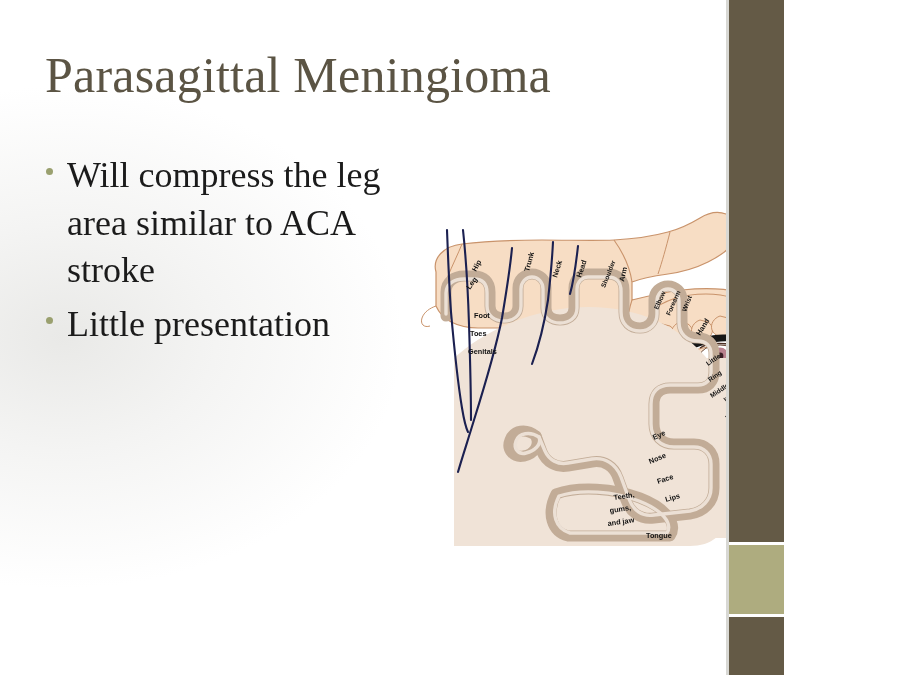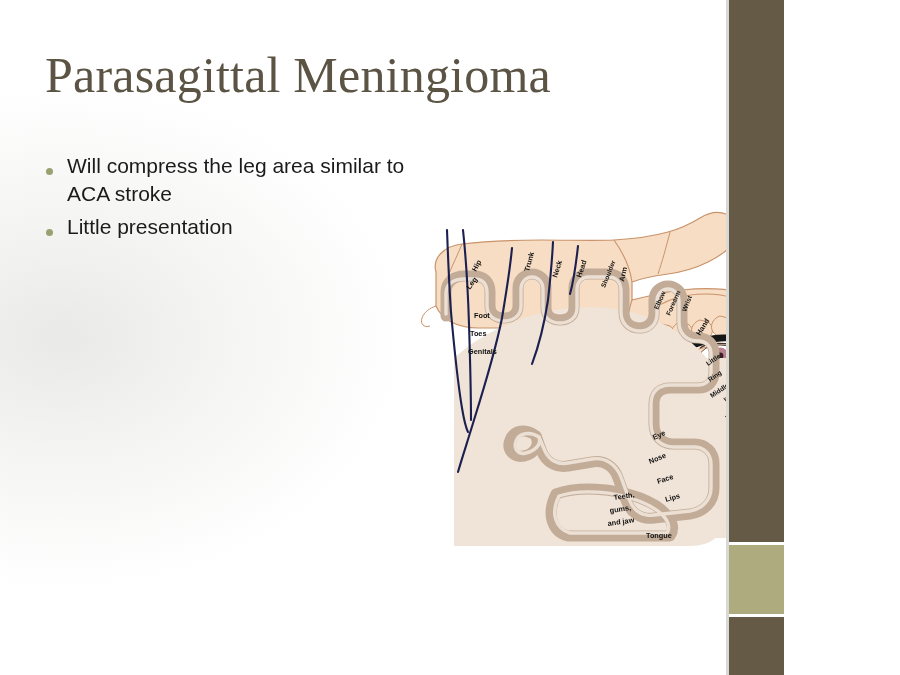--- a/index.html
+++ b/index.html
@@ -33,22 +33,22 @@
   }
 
   
   .bullets{position:absolute;left:46px;top:152px;width:360px;}
   .bullet-row{display:flex;align-items:flex-start;margin-bottom:6px;}
   .bullet-dot{
     flex:0 0 auto;width:7px;height:7px;border-radius:50%;
     background:#9aa06f;margin-top:16px;margin-right:14px;
   }
   .bullet-text{
-    font-size:21px;line-height:1.32;color:#1b1b1b;
-    font-family:Liberation Sans, sans-serif;
+    font-size:36px;line-height:1.32;color:#1b1b1b;
+    font-family:Liberation Serif, serif;
   }
 
   
   .figure{position:absolute;left:418px;top:196px;width:352px;height:352px;}
   .figure svg{display:block;width:352px;height:352px;}
   .lbl{
     font-family:"Liberation Sans",sans-serif;
     font-size:7.3px;fill:#111111;font-weight:700;
   }
   .lbl-sm{font-size:6.6px;}

